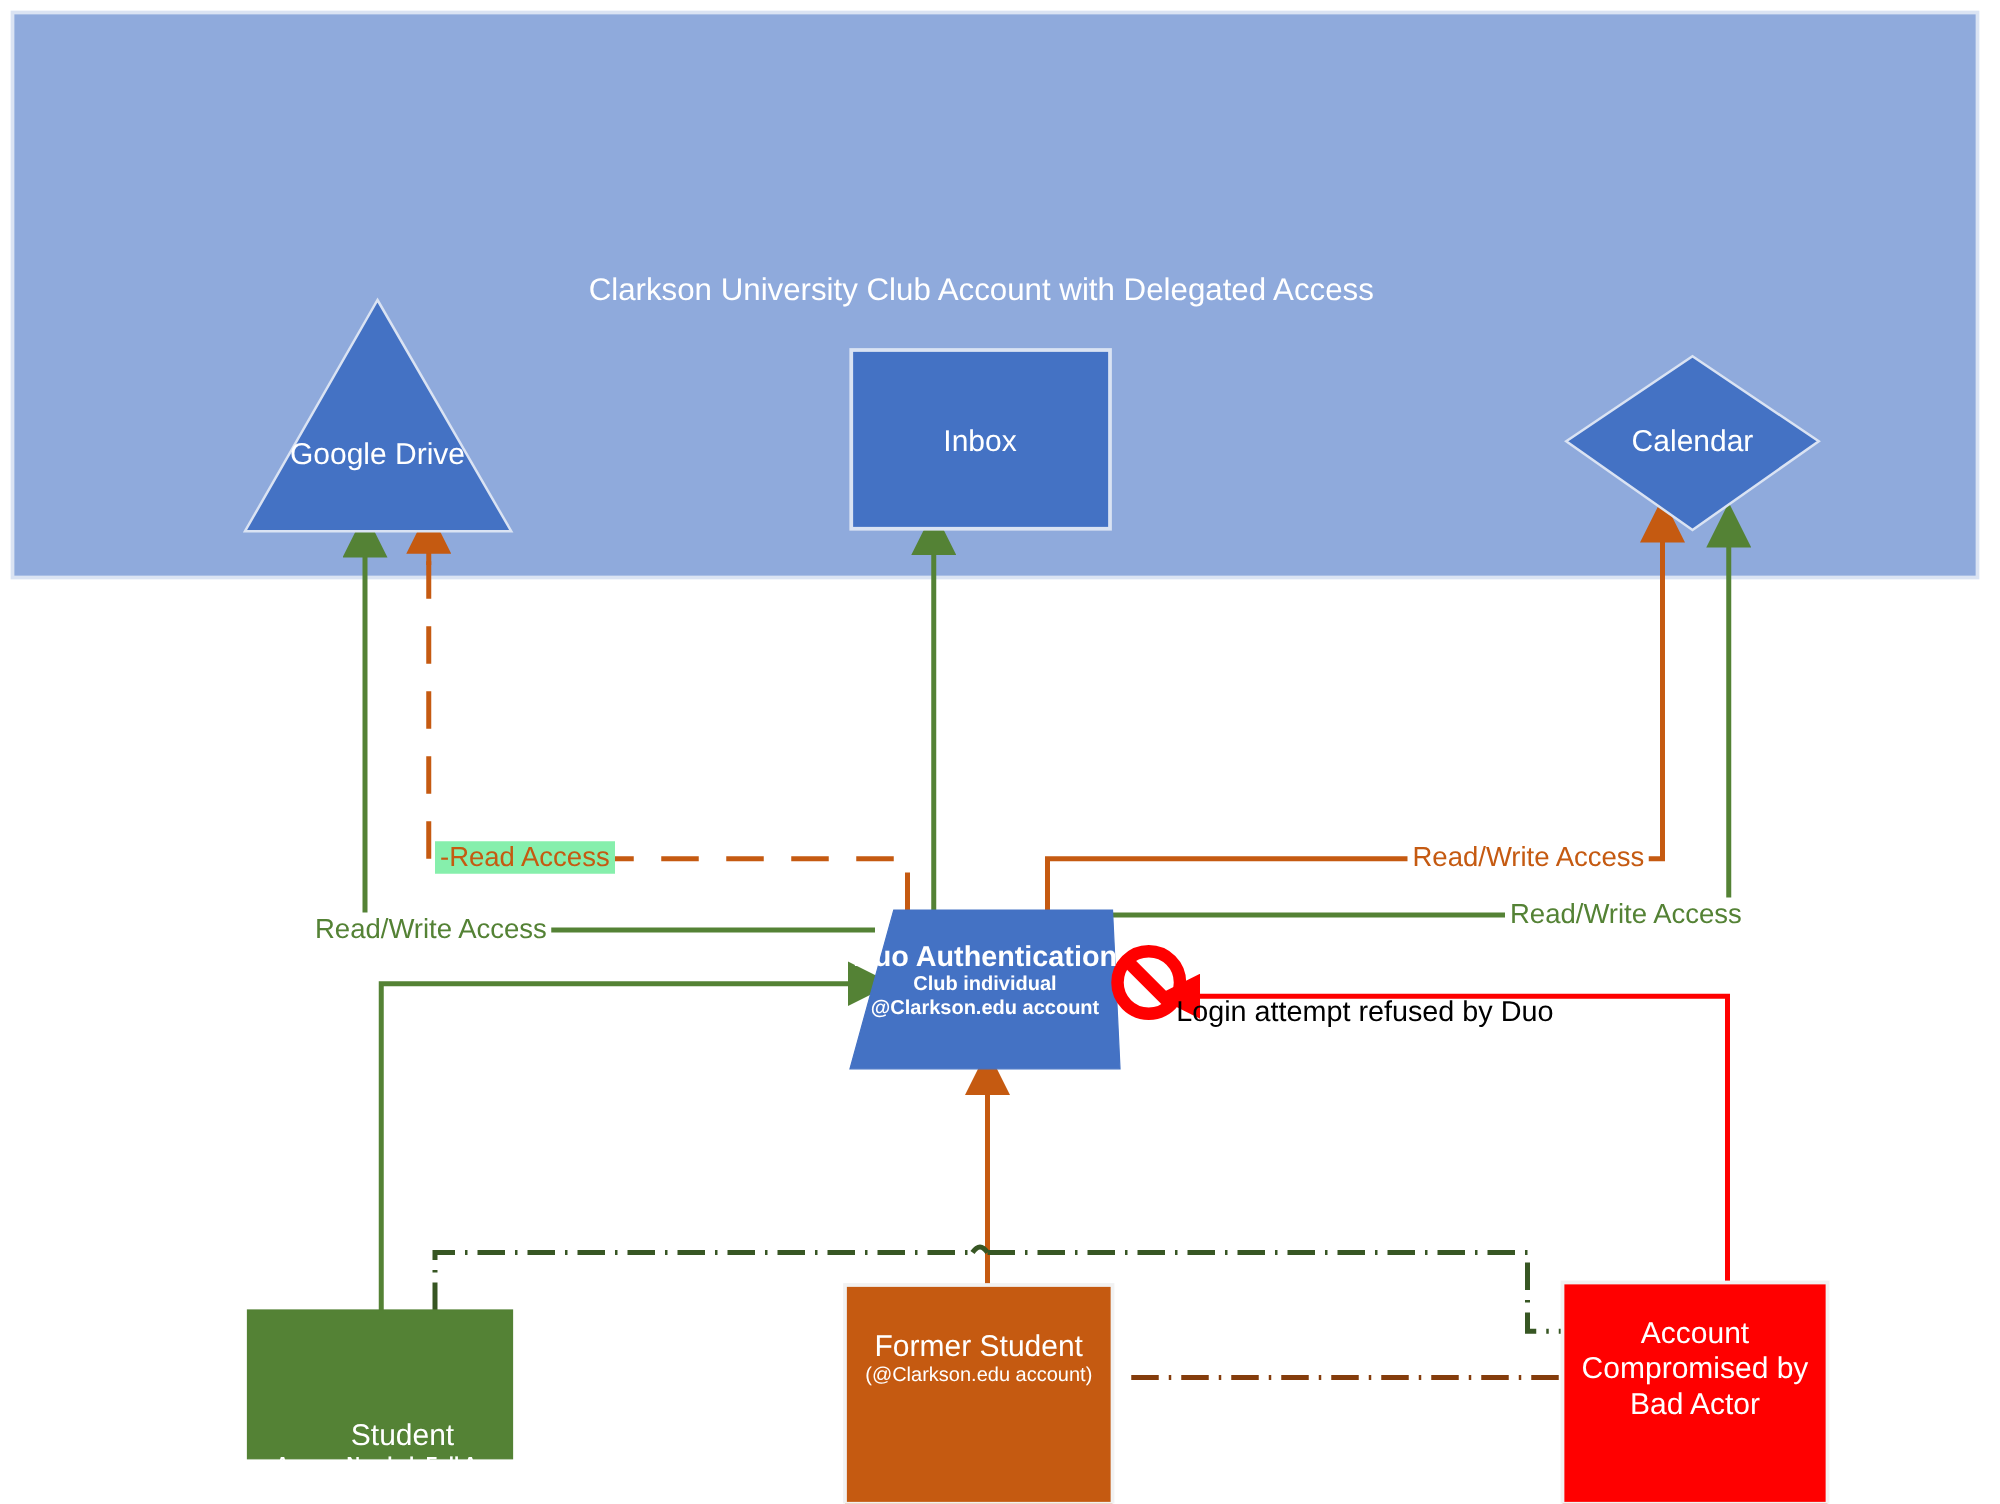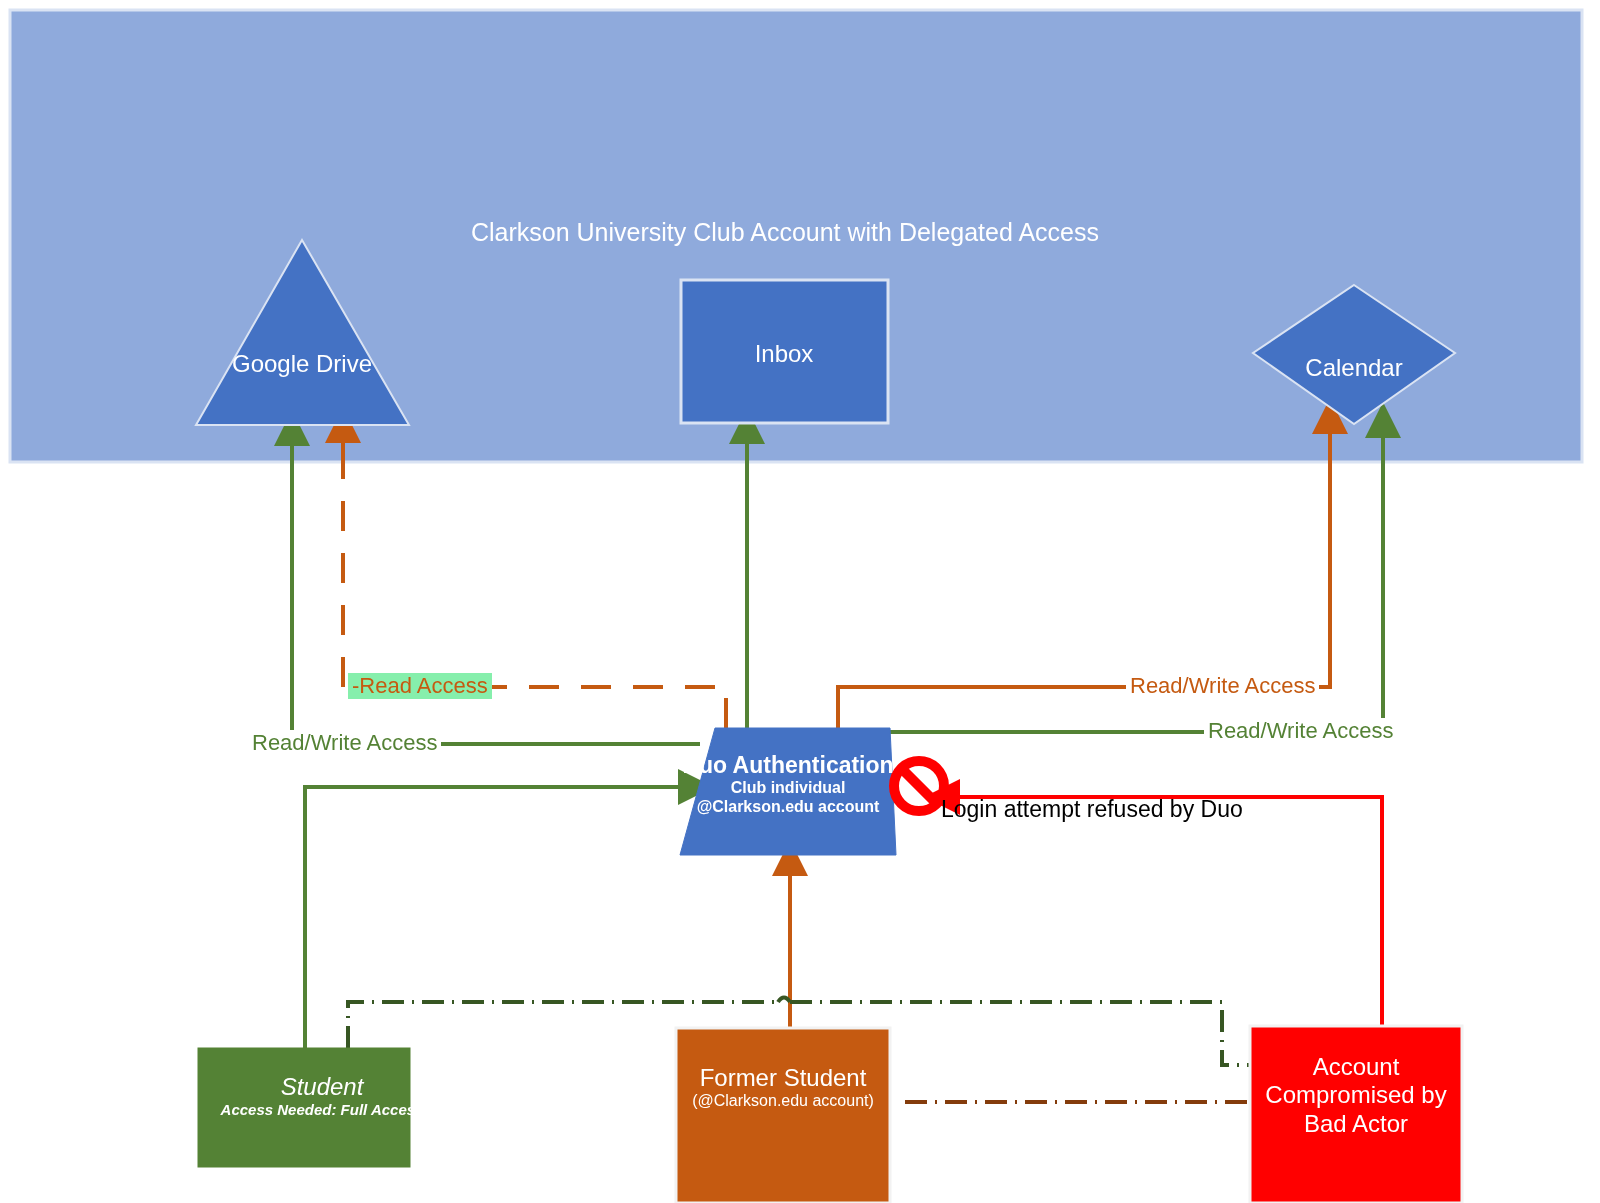--- a/index.html
+++ b/index.html
@@ -182,29 +182,29 @@
       <line x1="903" y1="770" x2="935" y2="802" stroke="#ff0000" stroke-width="10"></line>
     </g>
   </svg>
 
   <div class="container-title">Clarkson University Club Account with Delegated Access</div>
 
   <div class="node-label shape-title" style="left:202px; top:350px; width:200px;">Google Drive</div>
 
   <div class="node-label shape-title" style="left:684px; top:340px; width:200px;">Inbox</div>
 
-  <div class="node-label shape-title" style="left:1254px; top:340px; width:200px;margin-top:14px;">Calendar</div>
+  <div class="node-label shape-title" style="left:1254px; top:340px; width:200px;">Calendar</div>
 
   <div class="node-label" style="left:680px; top:752px; width:216px;">
     <div class="duo-title">Duo Authentication</div>
     <div class="duo-sub">Club individual</div>
     <div class="duo-sub">@Clarkson.edu account</div>
   </div>
 
-  <div class="node-label" style="left:198px; top:1073px; width:248px;font-style:italic;">
+  <div class="node-label" style="left:198px; top:1135px; width:248px;">
     <div class="box-title">Student</div>
     <div class="box-sub">Access Needed: Full Access</div>
   </div>
 
   <div class="node-label" style="left:673px; top:1064px; width:220px;">
     <div class="box-title">Former Student</div>
     <div class="box-sub2">(@Clarkson.edu account)</div>
   </div>
 
   <div class="node-label" style="left:1250px; top:1053px; width:212px;">

